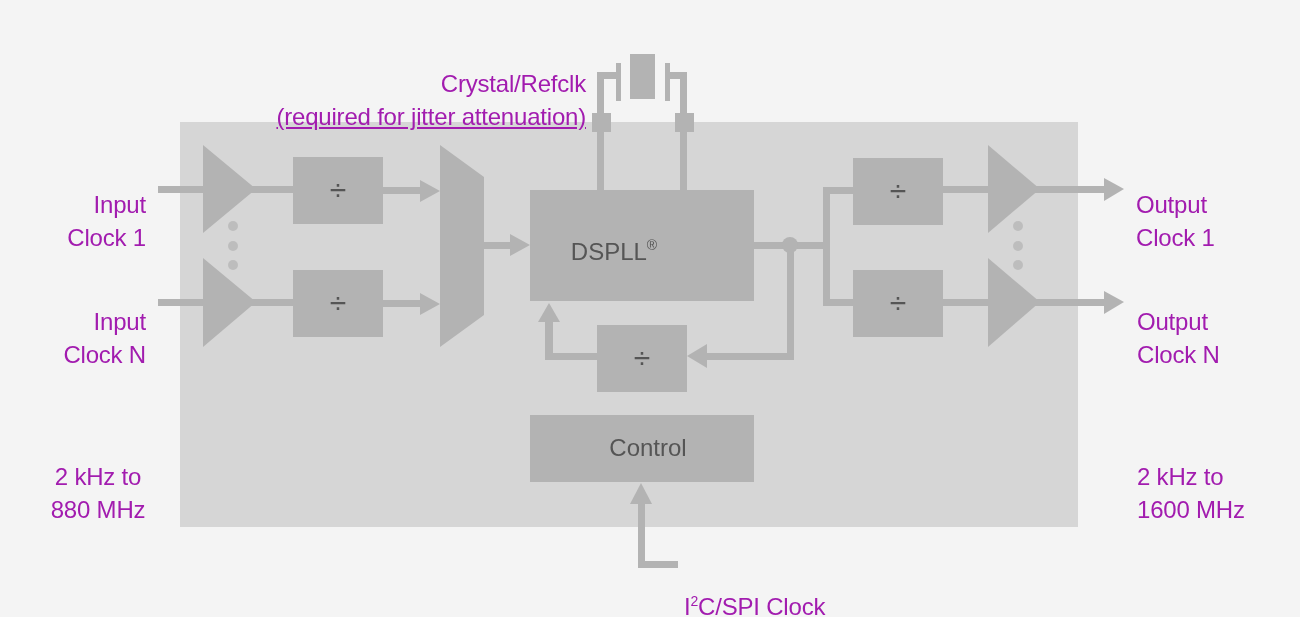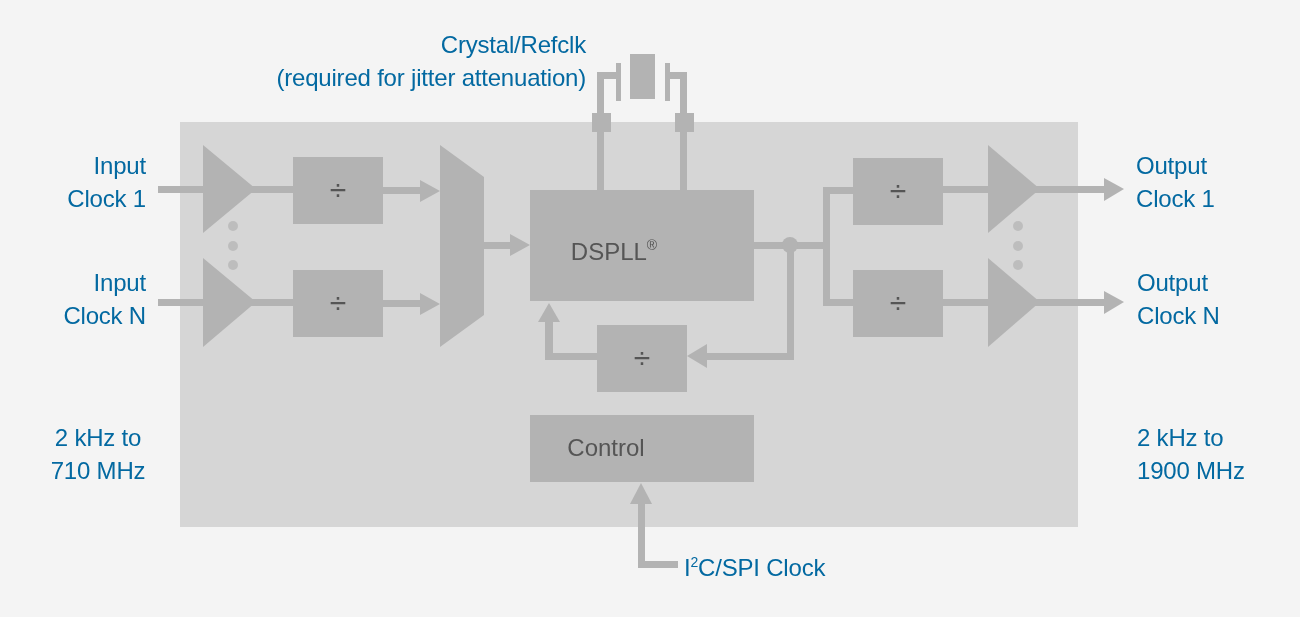--- a/index.html
+++ b/index.html
@@ -4,22 +4,22 @@
 <style>
   html, body { margin: 0; padding: 0; }
   body {
     width: 1300px; height: 617px; overflow: hidden;
     background: #f4f4f4;
     font-family: "Liberation Sans", sans-serif;
     position: relative;
   }
   #diagram { position: absolute; left: 0; top: 0; }
   .lbl {
-    position: absolute; color: #0369a1; font-size: 24px; line-height: 33px;
-    white-space: nowrap; letter-spacing: -0.2px;
+    position: absolute; color: #a21caf; font-size: 24px; line-height: 33px;
+    white-space: nowrap; letter-spacing: -0.2px; margin-top: 39px;
   }
   .r { text-align: right; }
   .l { text-align: left; }
   .c { text-align: center; }
   .blk-text {
     position: absolute; color: #555555; font-size: 24px; line-height: 30px;
     text-align: center; white-space: nowrap;
   }
   .blk-text sup { font-size: 14px; vertical-align: 10px; }
 </style>
@@ -123,33 +123,33 @@
 </svg>
 
 <div class="blk-text" style="left:293px;top:175px;width:90px;font-size:30px;">÷</div>
 <div class="blk-text" style="left:293px;top:288px;width:90px;font-size:30px;">÷</div>
 <div class="blk-text" style="left:597px;top:343px;width:90px;font-size:30px;">÷</div>
 <div class="blk-text" style="left:853px;top:176px;width:90px;font-size:30px;">÷</div>
 <div class="blk-text" style="left:853px;top:288px;width:90px;font-size:30px;">÷</div>
 
 <div class="blk-text" style="left:502px;top:230px;width:224px;"><span>DSPLL</span><sup>®</sup></div>
 
-<div class="blk-text" style="left:516px;top:433px;width:180px;">Control</div>
+<div class="blk-text" style="left:530px;top:433px;width:180px;padding-left:28px;">Control</div>
 
 <div class="lbl r" style="left:200px;top:28px;width:386px;">Crystal/Refclk</div>
-<div class="lbl r" style="left:200px;top:61px;width:386px;">(required for jitter attenuation)</div>
+<div class="lbl r" style="left:200px;top:61px;width:386px;text-decoration:underline;">(required for jitter attenuation)</div>
 
 <div class="lbl r" style="left:20px;top:149px;width:126px;">Input</div>
 <div class="lbl r" style="left:20px;top:182px;width:126px;">Clock 1</div>
 <div class="lbl r" style="left:20px;top:266px;width:126px;">Input</div>
 <div class="lbl r" style="left:20px;top:299px;width:126px;">Clock N</div>
 
 <div class="lbl l" style="left:1136px;top:149px;">Output</div>
 <div class="lbl l" style="left:1136px;top:182px;">Clock 1</div>
 <div class="lbl l" style="left:1137px;top:266px;">Output</div>
 <div class="lbl l" style="left:1137px;top:299px;">Clock N</div>
 
 <div class="lbl c" style="left:30px;top:421px;width:136px;">2 kHz to</div>
-<div class="lbl c" style="left:30px;top:454px;width:136px;">710 MHz</div>
+<div class="lbl c" style="left:30px;top:454px;width:136px;">880 MHz</div>
 <div class="lbl l" style="left:1137px;top:421px;">2 kHz to</div>
-<div class="lbl l" style="left:1137px;top:454px;">1900 MHz</div>
+<div class="lbl l" style="left:1137px;top:454px;">1600 MHz</div>
 
 <div class="lbl l" style="left:684px;top:546px;"><span>I</span><sup style="font-size:14px;vertical-align:9px;">2</sup><span>C/SPI Clock</span></div>
 
 </body></html>

